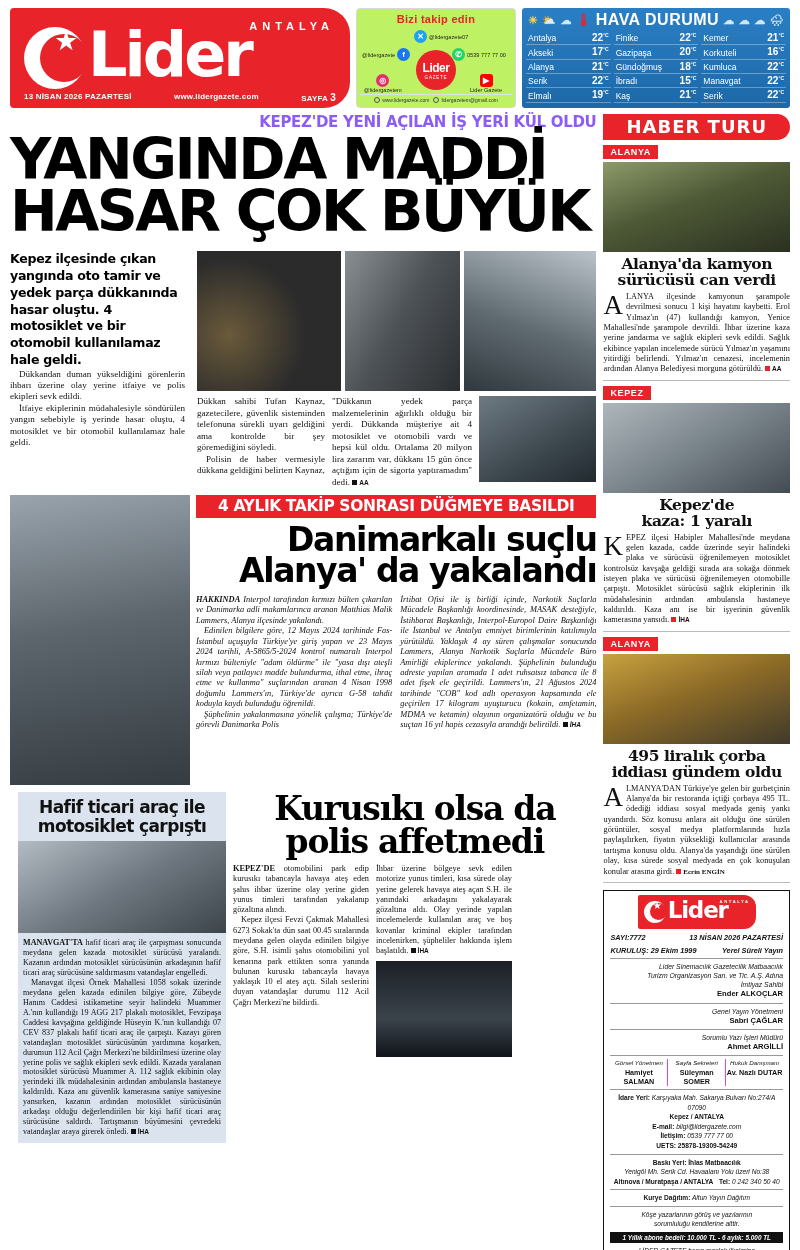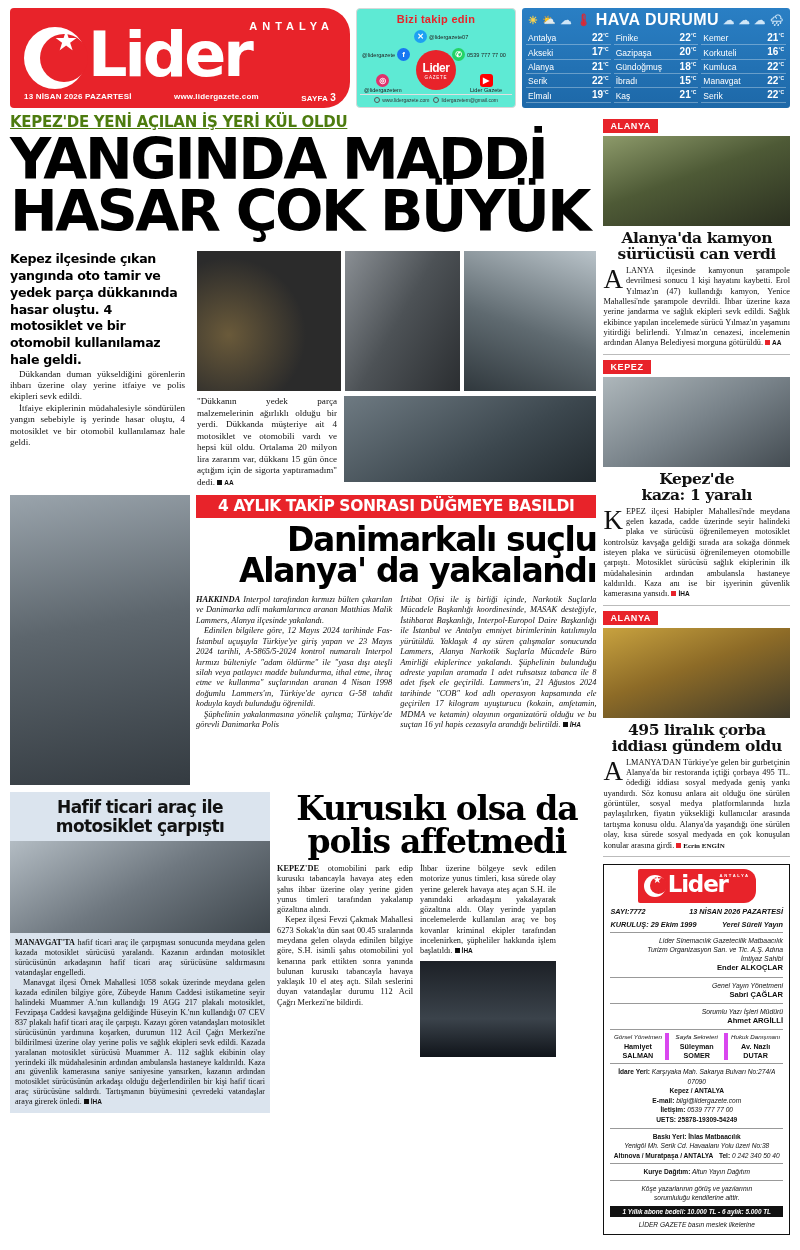--- a/index.html
+++ b/index.html
@@ -38,21 +38,21 @@
     font-family: "Liberation Sans", sans-serif; font-size: 11px; letter-spacing: 5px; font-weight: bold;
   }
   .logo-foot {
     position: absolute; left: 14px; right: 14px; bottom: 5px; display: flex;
     justify-content: space-between; color: #fff;
     font-family: "Liberation Sans", sans-serif; font-size: 8px; font-weight: bold; letter-spacing: .2px;
   }
   .logo-foot .pg b { font-size: 10px; }
 
   .social-box {
-    width: 160px; border: 1px solid #d8d8d8; border-radius: 4px; background: #5eead4;
+    width: 160px; border: 1px solid #d8d8d8; border-radius: 4px; background: #bef264;
     padding: 4px 3px; position: relative; font-family: "Liberation Sans", sans-serif;
   }
   .social-title { text-align: center; color: #e8232a; font-size: 11px; font-weight: bold; letter-spacing: .3px; }
   .social-grid { position: relative; height: 68px; margin-top: 1px; }
   .s-pill { position: absolute; display: flex; align-items: center; gap: 2px; font-size: 5.6px; color: #222; }
   .s-ic { width: 13px; height: 13px; border-radius: 50%; color: #fff; display: flex;
           align-items: center; justify-content: center; font-size: 8px; font-weight: bold; }
   .ic-fb { background: #1877f2; } .ic-tw { background: #1da1f2; }
   .ic-wa { background: #25d366; } .ic-ig { background: #e1306c; }
   .ic-yt { background: #ff0000; border-radius: 3px; }
@@ -87,23 +87,23 @@
   .w-temp { font-size: 10px; font-weight: bold; }
   .w-temp sup { font-size: 5px; }
 
   
   .body-wrap { display: flex; gap: 7px; margin-top: 6px; }
   .left-col { width: 588px; }
   .right-col { width: 187px; }
 
   
   .kicker {
-    background: #fff; color: #4d7c0f; text-align: left;
+    background: #fff; color: #8b5cf6; text-align: right;
     font-family: "DejaVu Sans", sans-serif; font-weight: bold;
-    font-size: 15px; letter-spacing: -.3px; line-height: 1.1; text-decoration: underline;
+    font-size: 15px; letter-spacing: -.3px; line-height: 1.1;
   }
   .mega {
     font-family: "DejaVu Sans", sans-serif; font-weight: bold;
     font-size: 57px; line-height: .92; letter-spacing: -2.5px; color: #000;
     text-align: left; margin-top: 2px;
   }
   .lead-grid { display: flex; gap: 12px; margin-top: 14px; }
   .lead-left { width: 175px; }
   .lead-summary {
     font-family: "DejaVu Sans", sans-serif; font-weight: bold;
@@ -143,21 +143,21 @@
   }
   .s2-head .l2 { display: block; margin-top: -2px; }
   .s2-cols { display: flex; gap: 8px; margin-top: 8px; }
   .s2-cols .c { flex: 1; }
   .s2-cols p { font-size: 8.4px; line-height: 1.24; text-align: justify; text-indent: 8px; font-style: italic; }
   .s2-cols p.first { text-indent: 0; }
   .s2-cols p.first b { font-weight: bold; }
 
   
   .row3 { display: flex; gap: 7px; margin-top: 7px; }
-  .s3 { width: 260px; }
+  .s3 { width: 208px; margin-left: 8px; }
   .s3-head {
     background: #dbe4ee; font-family: "DejaVu Sans", sans-serif; font-weight: bold;
     font-size: 17px; line-height: 1.12; letter-spacing: -.6px; text-align: center;
     padding: 6px 4px 5px; color: #111;
   }
   .s3-photo { height: 92px; background: linear-gradient(150deg,#b3bcc3 0%, #6f7880 50%, #3d454b 100%); }
   .s3-body { display: flex; gap: 7px; background: #dbe4ee; padding: 5px 5px 6px; }
   .s3-body .c { flex: 1; }
   .s3-body p { font-size: 8.1px; line-height: 1.23; text-align: justify; text-indent: 8px; }
   .s3-body p.first { text-indent: 0; }
@@ -217,21 +217,21 @@
   .imp-logo .star { left: 15px; top: 6px; font-size: 10px; }
   .imp-logo .logo-word { font-size: 23px; letter-spacing: -1.2px; margin-top: -2px; }
   .imp-logo .antalya-tag { right: 6px; top: 4px; font-size: 4.2px; letter-spacing: 1.6px; }
   .imp-row { display: flex; justify-content: space-between; font-size: 7.3px;
              font-style: italic; font-weight: bold; margin-top: 4px; }
   .imp-c { text-align: right; font-size: 6.8px; font-style: italic; line-height: 1.35; }
   .imp-c b { font-style: normal; font-size: 7.6px; }
   .imp-line { border-top: 1px solid #999; margin: 3px 0; }
   .imp-3 { display: flex; text-align: center; }
   .imp-3 > div { flex: 1; font-size: 6.2px; font-style: italic; line-height: 1.3; }
-  .imp-3 > div + div { border-left: 4px solid #d946ef; }
+  .imp-3 > div + div { border-left: 1px solid #d946ef; }
   .imp-3 b { font-style: normal; font-size: 7.2px; }
   .imp-addr { font-size: 6.6px; text-align: center; line-height: 1.45; font-style: italic; }
   .imp-addr b { font-style: normal; }
   .imp-bar { background: #111; color: #fff; font-size: 6.4px; font-style: italic;
              text-align: center; padding: 2px 0; margin: 3px 0; font-weight: bold; }
 </style>
 </head>
 <body>
 
 <div class="page">
@@ -391,20 +391,24 @@
             <p class="bodyp">İtfaiye ekiplerinin müdahalesiyle söndürülen yangın sebebiyle iş yerinde hasar oluştu, 4 motosiklet ve bir otomobil kullanılamaz hale geldi.</p>
           </div>
 
           <div class="lead-mid">
             <div class="mid-photos">
               <div class="photo ph-fire" style="flex:1.25"></div>
               <div class="photo ph-fire2" style="flex:1"></div>
               <div class="photo ph-fire3" style="flex:1.15"></div>
             </div>
             <div class="mid-texts">
+              <div style="width:128px">
+                <p class="bodyp" style="text-indent:0">Dükkan sahibi Tufan Kaynaz, gazetecilere, güvenlik sisteminden telefonuna sürekli uyarı geldiğini ama kontrolde bir şey göremediğini söyledi.</p>
+                <p class="bodyp">Polisin de haber vermesiyle dükkana geldiğini belirten Kaynaz,</p>
+              </div>
               <div style="width:140px">
                 <p class="bodyp" style="text-indent:0"><span>"Dükkanın yedek parça malzemelerinin ağırlıklı olduğu bir yerdi. Dükkanda müşteriye ait 4 motosiklet ve otomobili vardı ve hepsi kül oldu. Ortalama 20 milyon lira zararım var, dükkanı 15 gün önce açtığım için de sigorta yaptıramadım" dedi.</span> <span class="sqk"></span><span class="agency">AA</span></p>
               </div>
               <div class="photo ph-fireman" style="flex:1;height:86px"></div>
             </div>
           </div>
         </div>
       </div>
 
       <div class="story2">
@@ -457,20 +461,21 @@
             <div class="c">
               <p class="first"><span>İhbar üzerine bölgeye sevk edilen motorize yunus timleri, kısa sürede olay yerine gelerek havaya ateş açan S.H. ile yanındaki arkadaşını yakalayarak gözaltına aldı. Olay yerinde yapılan incelemelerde kullanılan araç ve boş kovanlar kriminal ekipler tarafından incelenirken, şüpheliler hakkında işlem başlatıldı.</span> <span class="sqk"></span><span class="agency">İHA</span></p>
               <div class="s4-photo"></div>
             </div>
           </div>
         </div>
       </div>
     </div>
 
     <div class="right-col">
+      <div class="haber-head">HABER TURU</div>
       <div id="sidebar-items">
           <div><div class="tag">ALANYA</div><div class="side-photo sp1"></div><div class="side-head">
               <div>Alanya'da kamyon</div>
               <div>sürücüsü can verdi</div>
             </div><p class="side-p">ALANYA ilçesinde kamyonun şarampole devrilmesi sonucu 1 kişi hayatını kaybetti. Erol Yılmaz'ın (47) kullandığı kamyon, Yenice Mahallesi'nde şarampole devrildi. İhbar üzerine kaza yerine jandarma ve sağlık ekipleri sevk edildi. Sağlık ekibince yapılan incelemede sürücü Yılmaz'ın yaşamını yitirdiği belirlendi. Yılmaz'ın cenazesi, incelemenin ardından Alanya Belediyesi morguna götürüldü. <span><span class="sq"></span><span class="agency">AA</span></span></p><div class="sep"></div></div>
           <div><div class="tag">KEPEZ</div><div class="side-photo sp2"></div><div class="side-head">
               <div>Kepez'de</div>
               <div>kaza: 1 yaralı</div>
             </div><p class="side-p">KEPEZ ilçesi Habipler Mahallesi'nde meydana gelen kazada, cadde üzerinde seyir halindeki plaka ve sürücüsü öğrenilemeyen motosiklet kontrolsüz kavşağa geldiği sırada ara sokağa dönmek isteyen plaka ve sürücüsü öğrenilemeyen otomobille çarpıştı. Motosiklet sürücüsü sağlık ekiplerinin ilk müdahalesinin ardından ambulansla hastaneye kaldırıldı. Kaza anı ise bir işyerinin güvenlik kamerasına yansıdı. <span><span class="sq"></span><span class="agency">İHA</span></span></p><div class="sep"></div></div>
           <div><div class="tag">ALANYA</div><div class="side-photo sp3"></div><div class="side-head">

